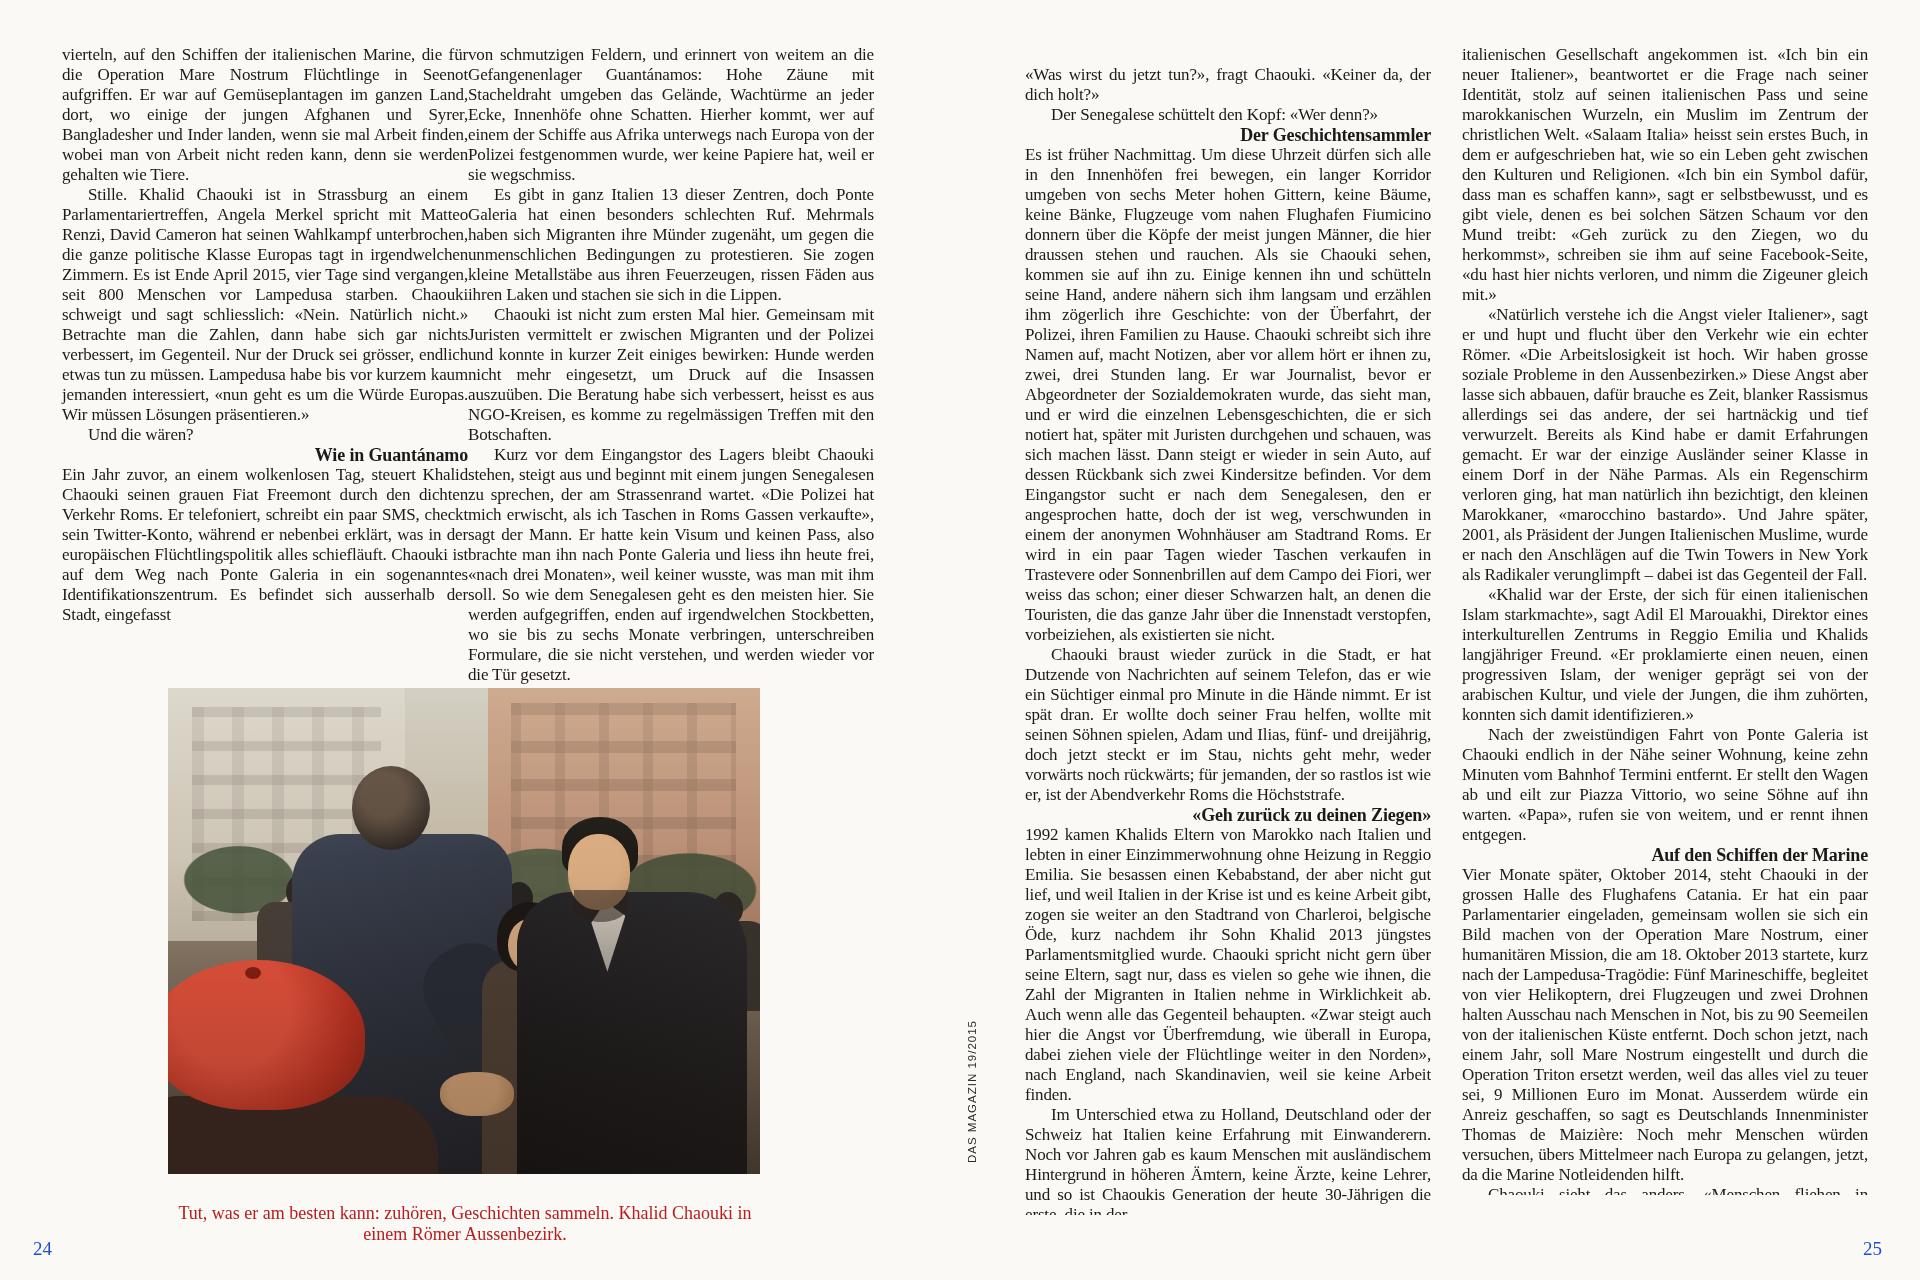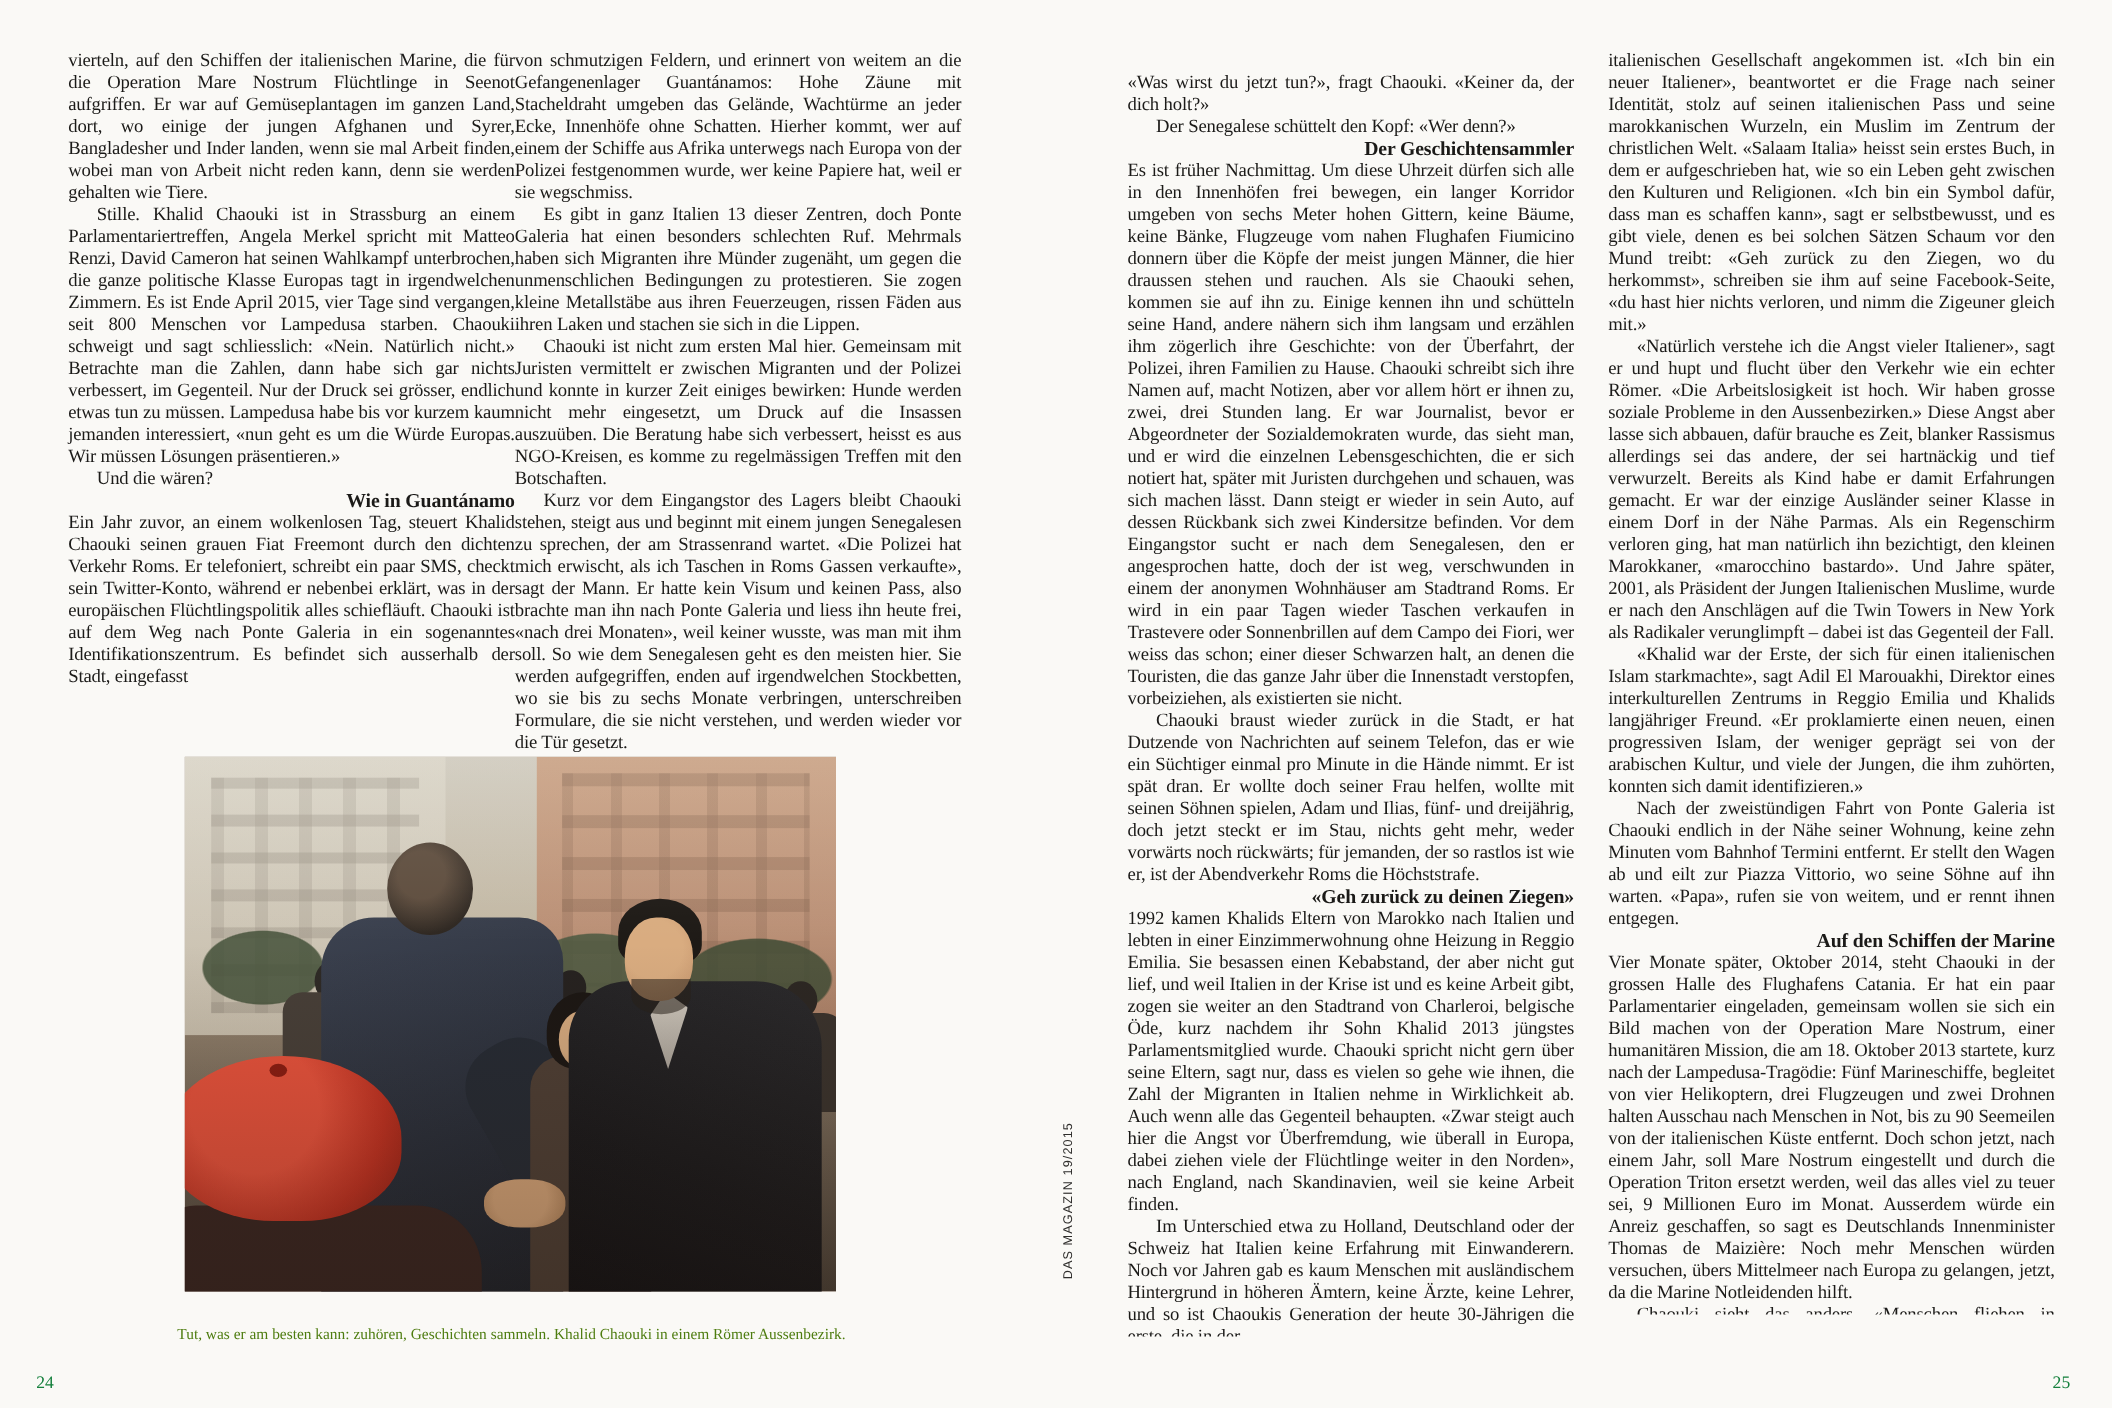--- a/index.html
+++ b/index.html
@@ -103,34 +103,34 @@
   
   .ph-hands{left:46%;top:79%;width:74px;height:44px;border-radius:45%;
     background:radial-gradient(circle at 45% 40%,#d2a277 0 50%,#aa7d55 100%);}
 
   .ph-grade{left:0;top:0;width:100%;height:100%;
     background:linear-gradient(180deg,rgba(255,252,244,0.10) 0%,rgba(0,0,0,0) 35%,rgba(35,22,12,0.28) 100%);}
 
   
   .caption{
     position:absolute;left:155px;top:1203px;width:620px;
-    text-align:center;font-size:14px;line-height:21px;color:#4d7c0f;
+    text-align:center;font-size:18px;line-height:21px;color:#b91c1c;
   }
 
   
   .credit{
     position:absolute;left:903px;top:1086px;width:140px;height:14px;
     transform:rotate(-90deg);transform-origin:center center;
     font-family:"Liberation Sans","DejaVu Sans",sans-serif;
     font-size:11.5px;letter-spacing:1px;color:#2e2d2b;
     white-space:nowrap;text-align:center;
   }
 
   
-  .pagenum{position:absolute;top:1238px;font-size:16px;color:#15803d;margin-top:11px;}
+  .pagenum{position:absolute;top:1238px;font-size:19px;color:#1d4ed8;}
   #pn-left{left:33px;}
   #pn-right{left:1800px;width:82px;text-align:right;}
 </style>
 </head>
 <body>
 
 <div class="spread">
 
   <div class="col" id="col1">
     <p class="pc">vierteln, auf den Schiffen der italienischen Marine, die für die Operation Mare Nostrum Flüchtlinge in Seenot aufgriffen. Er war auf Gemüseplantagen im ganzen Land, dort, wo einige der jungen Afghanen und Syrer, Bangladesher und Inder landen, wenn sie mal Arbeit finden, wobei man von Arbeit nicht reden kann, denn sie werden gehalten wie Tiere.</p>

